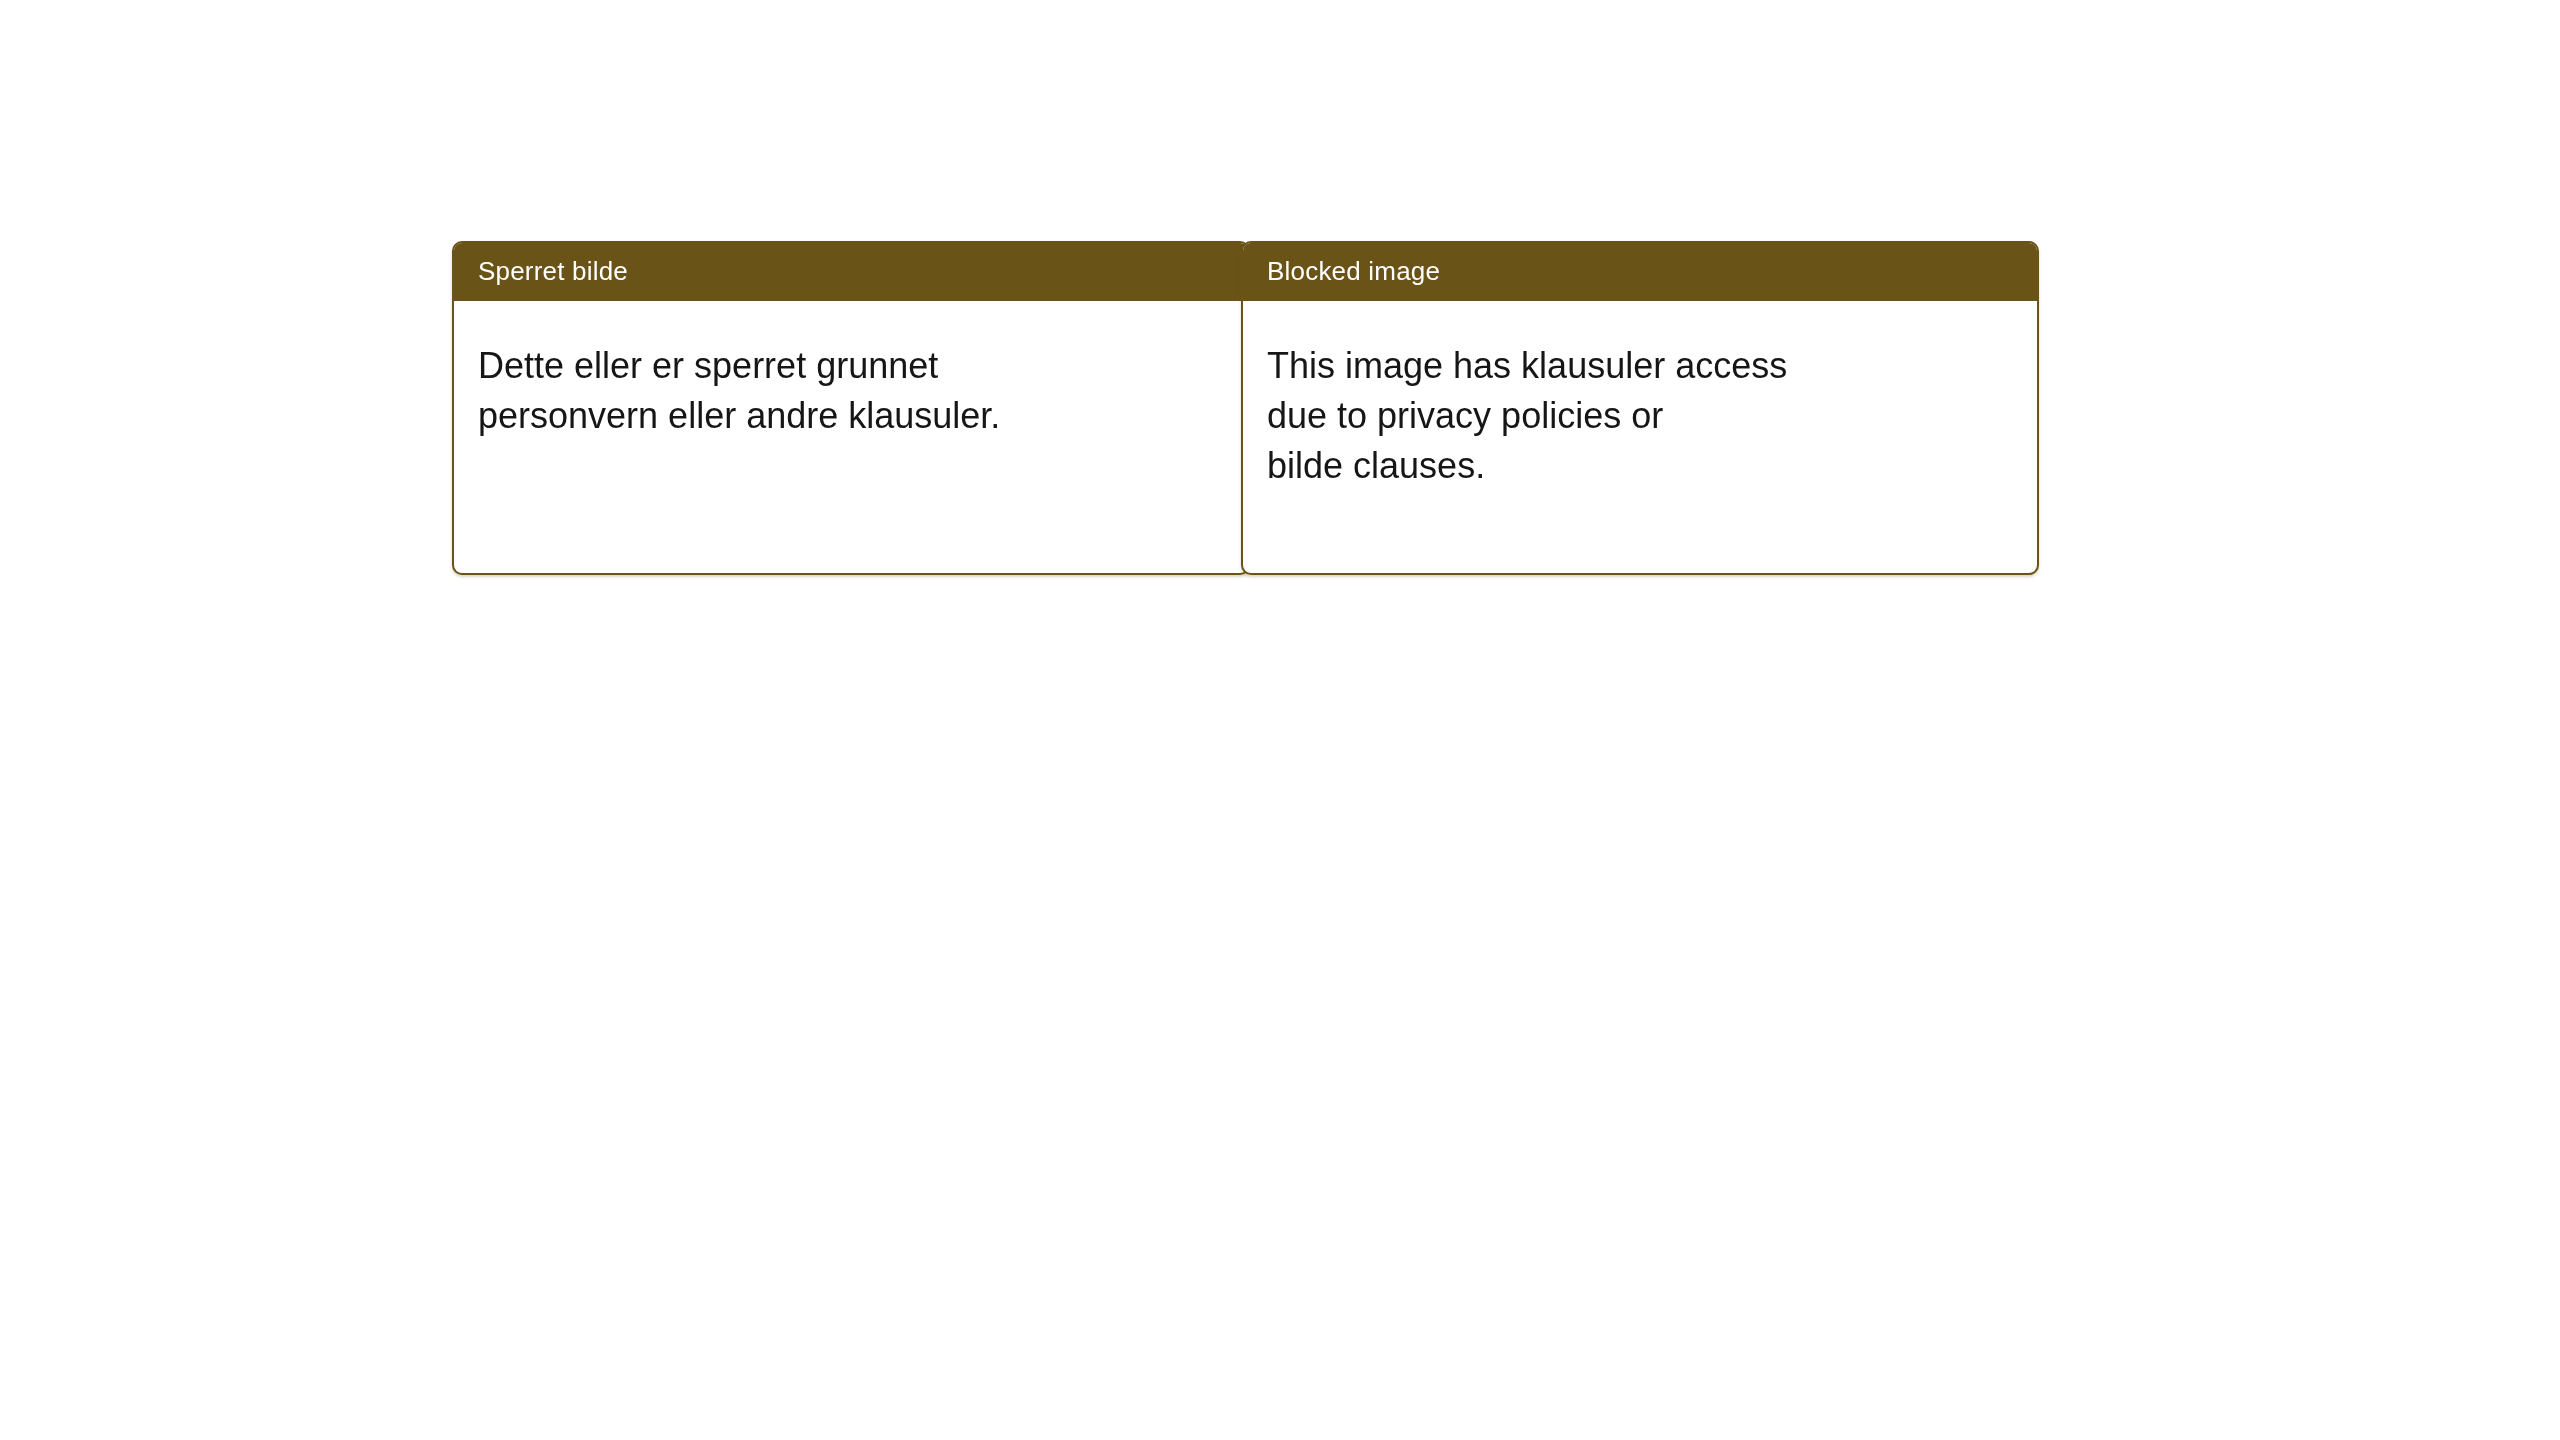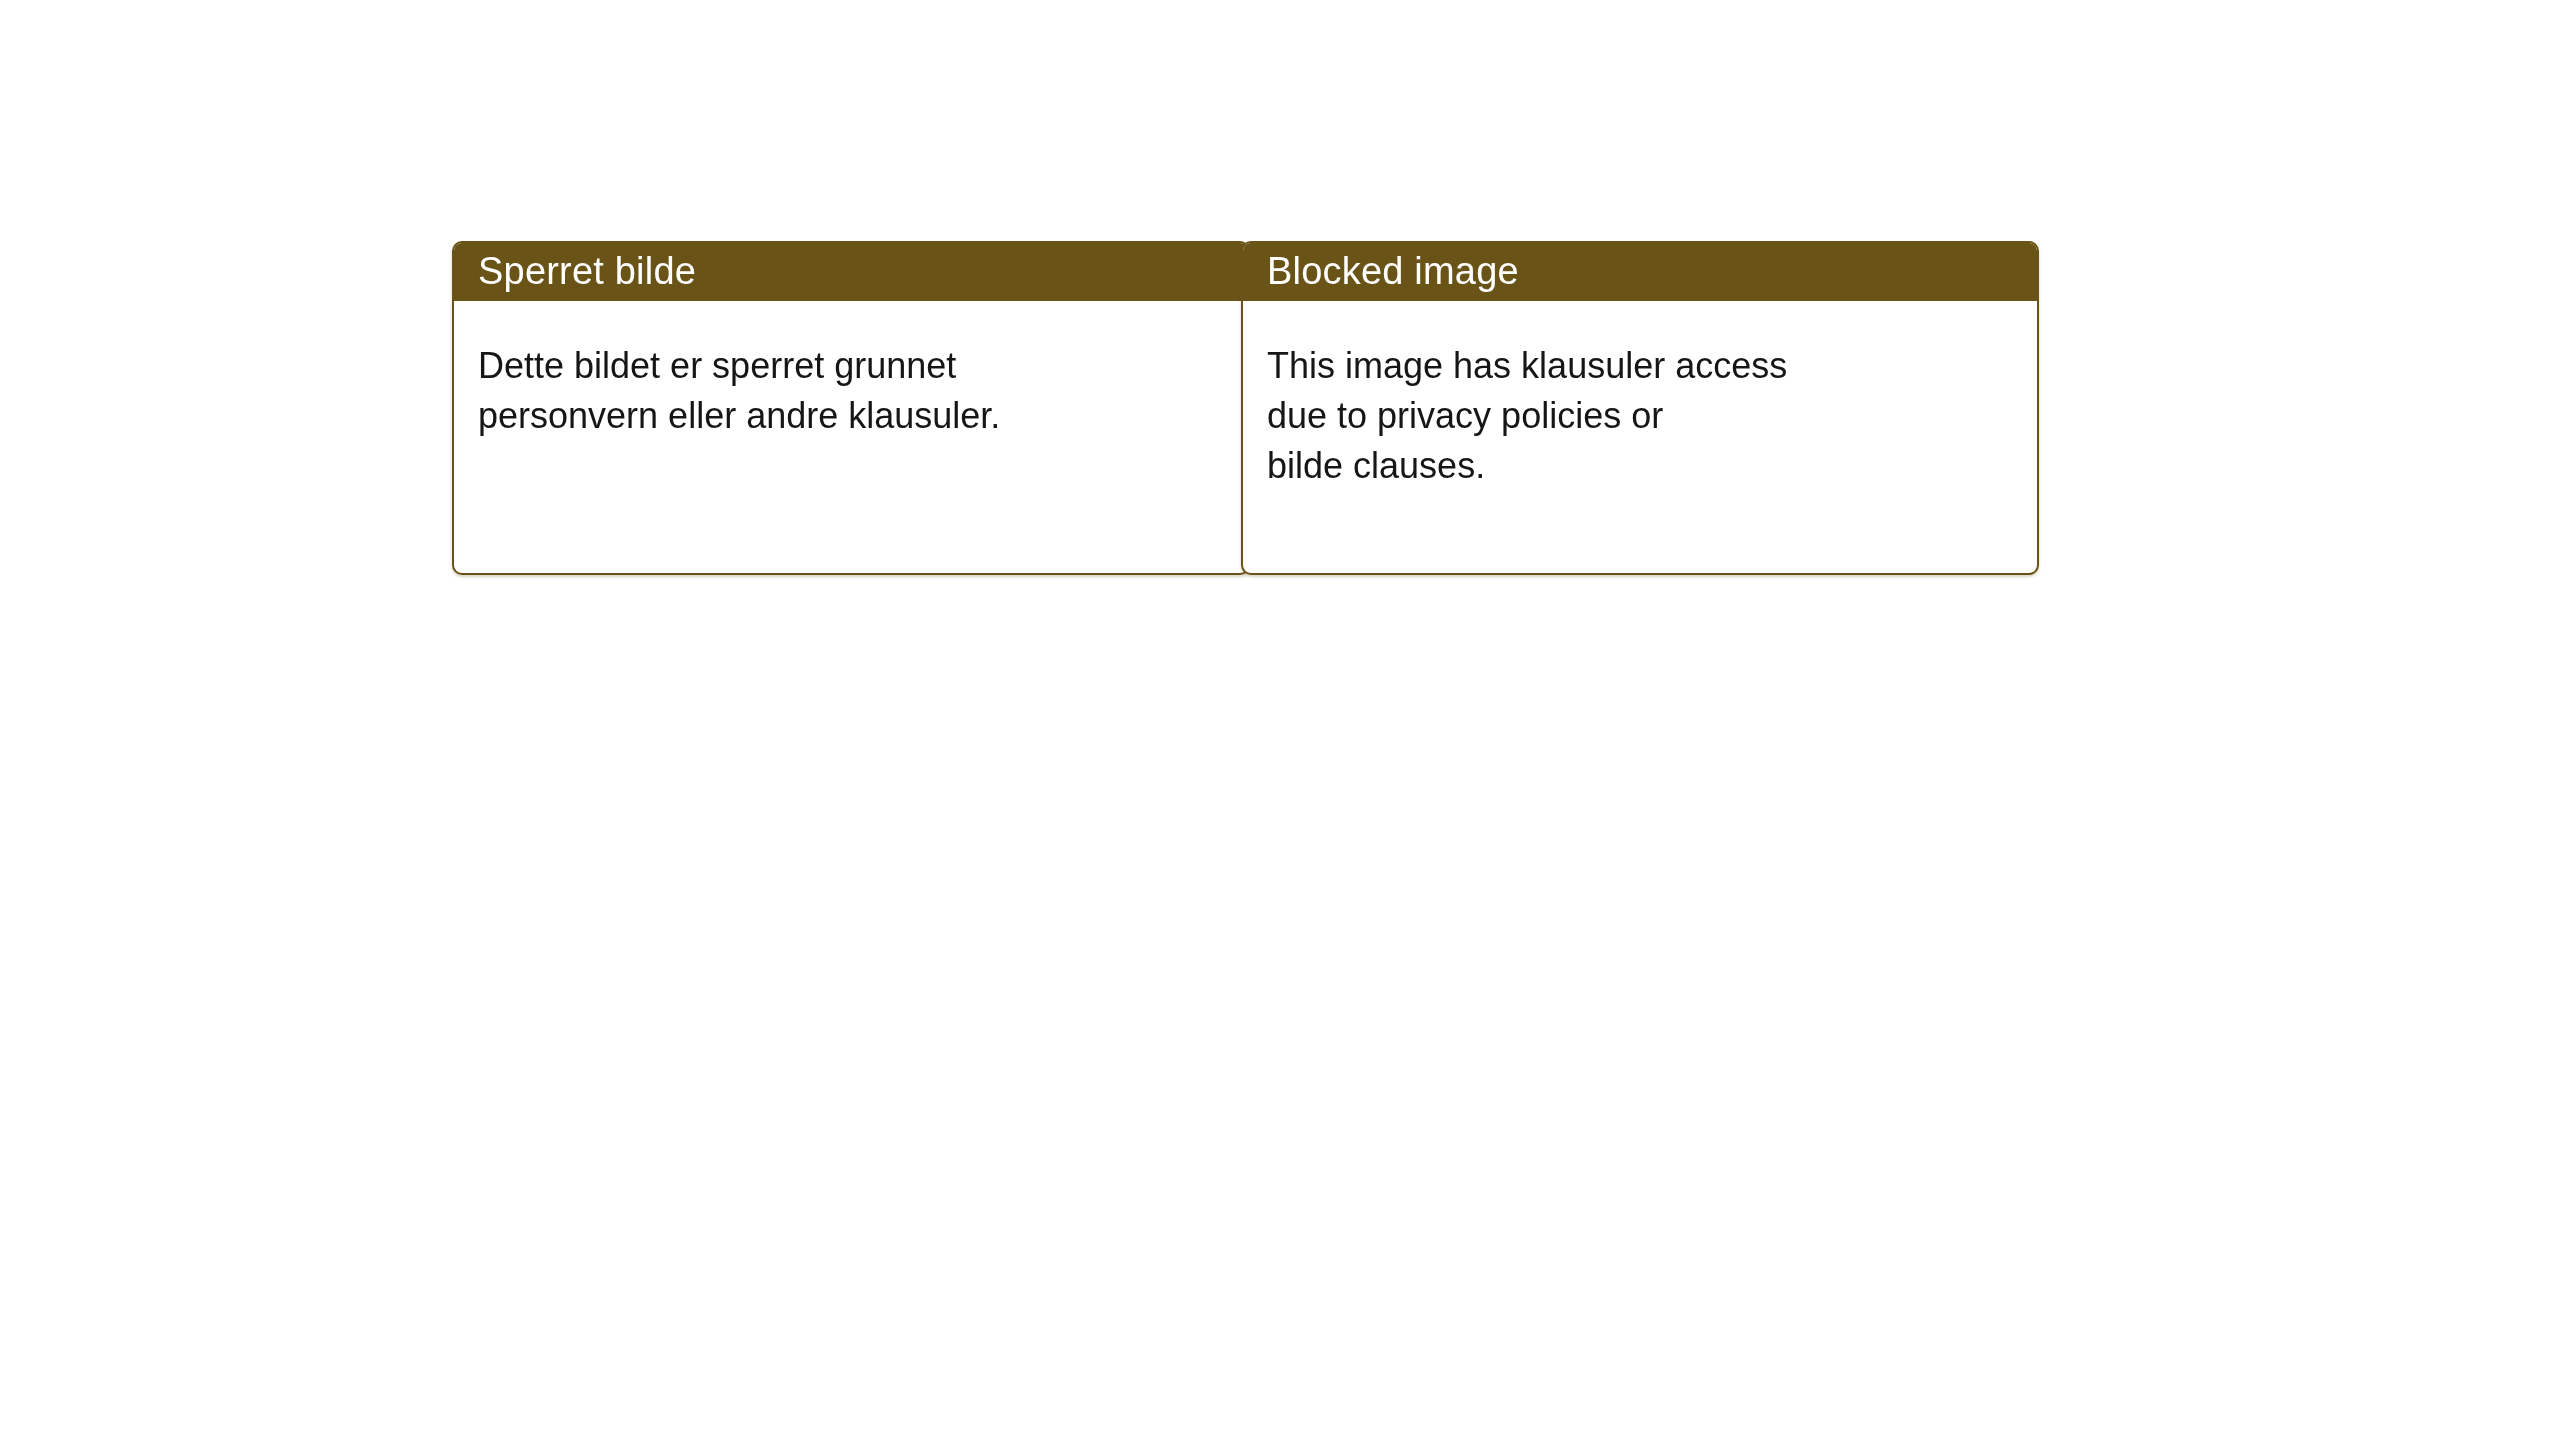--- a/index.html
+++ b/index.html
@@ -29,21 +29,21 @@
   }
   .card.left  { left: 452px; }
   .card.right { left: 1241px; }
   .card-header {
     height: 58px;
     background: #6a5316;
     color: #ffffff;
     display: flex;
     align-items: center;
     padding: 0 24px;
-    font-size: 38px;
+    font-size: 26px;
     letter-spacing: 0.2px;
     border-bottom: 1px solid #6a5316;
     box-sizing: border-box;
   }
   .card-body {
     padding: 40px 30px 0 24px;
     color: #161616;
     font-size: 36px;
     line-height: 50px;
   }
@@ -54,21 +54,21 @@
 </head>
 <body>
 
 <div class="stage">
 
   <div class="card left">
     <div class="card-header">
       <span>Sperret bilde</span>
     </div>
     <div class="card-body">
-      <div class="line">Dette bildet er sperret grunnet</div>
+      <div class="line">Dette eller er sperret grunnet</div>
       <div class="line">personvern eller andre klausuler.</div>
     </div>
   </div>
 
   <div class="card right">
     <div class="card-header">
       <span>Blocked image</span>
     </div>
     <div class="card-body">
       <div class="line">This image has klausuler access</div>

